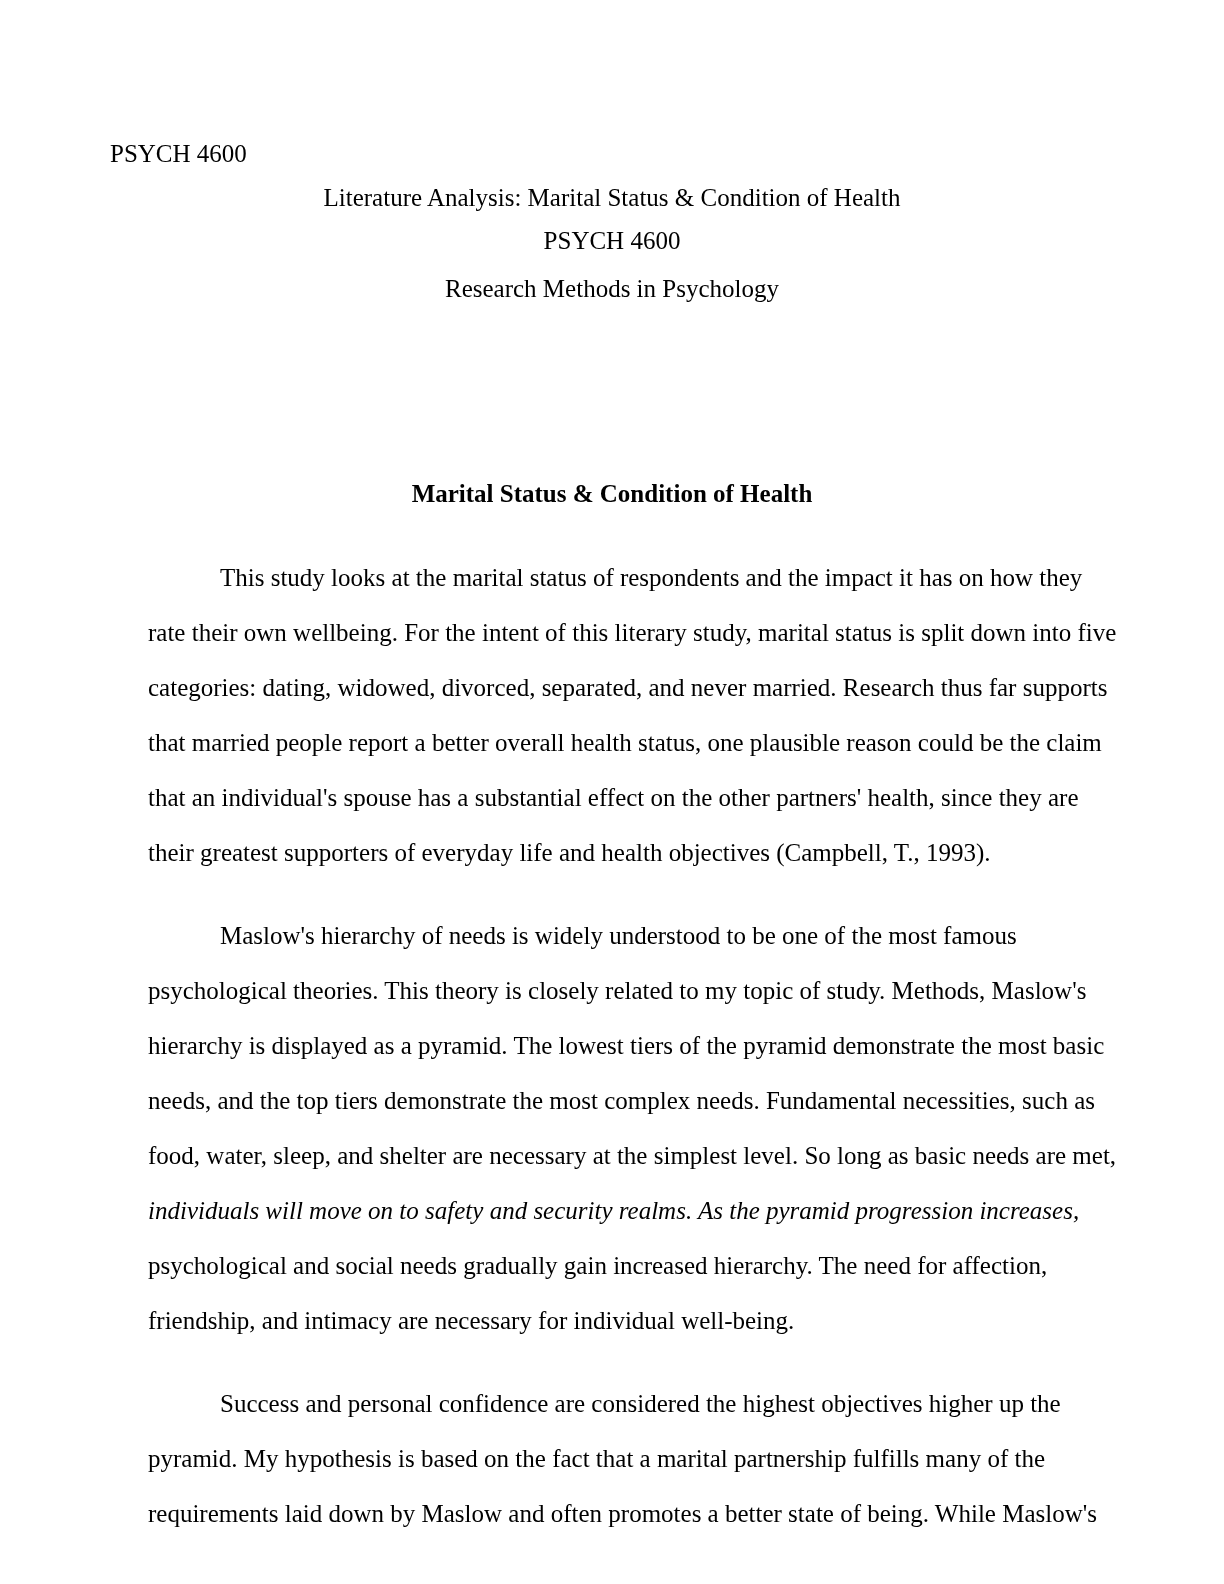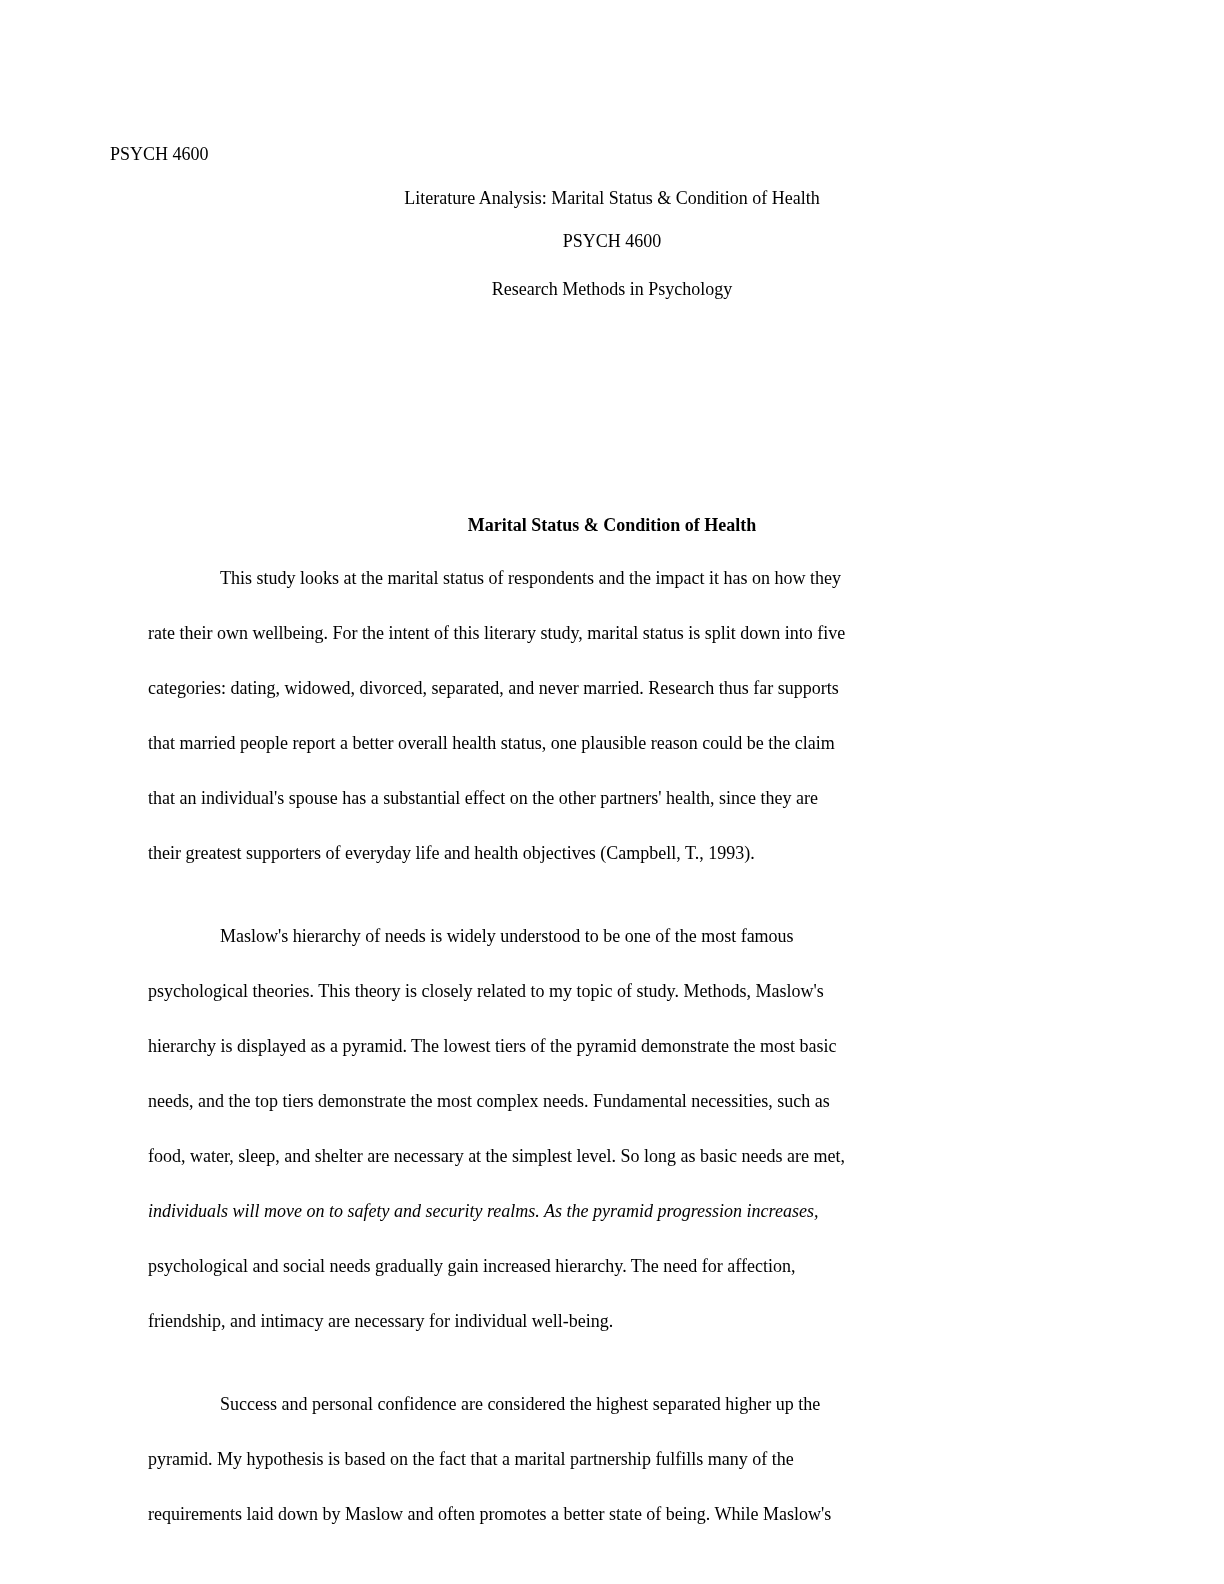--- a/index.html
+++ b/index.html
@@ -1,20 +1,20 @@
 <!DOCTYPE html>
 <html><head>
 <meta charset="utf-8">
 <style>
   html, body { margin: 0; padding: 0; background: #ffffff; }
   body { width: 1224px; height: 1584px; position: relative; overflow: hidden;
          font-family: "Liberation Serif", "DejaVu Serif", serif; color: #000; }
-  .line { position: absolute; white-space: nowrap; font-size: 18px; line-height: 26px; }
+  .line { position: absolute; white-space: nowrap; font-size: 25px; line-height: 26px; }
   .center { left: 0; width: 1224px; text-align: center; }
-  .bold { font-weight: bold; margin-top: 31px; }
+  .bold { font-weight: bold; }
   .body-line { left: 148px; }
   .indent { left: 220px; }
 </style>
 </head>
 <body>
 
 <div>
 
   <div class="line" style="left:110px; top:141px;">PSYCH 4600</div>
 
@@ -40,18 +40,18 @@
     <div class="line body-line" style="top:978px;">psychological theories. This theory is closely related to my topic of study. Methods, Maslow's</div>
     <div class="line body-line" style="top:1033px;">hierarchy is displayed as a pyramid. The lowest tiers of the pyramid demonstrate the most basic</div>
     <div class="line body-line" style="top:1088px;">needs, and the top tiers demonstrate the most complex needs. Fundamental necessities, such as</div>
     <div class="line body-line" style="top:1143px;">food, water, sleep, and shelter are necessary at the simplest level. So long as basic needs are met,</div>
     <div class="line body-line" style="top:1198px;font-style:italic;">individuals will move on to safety and security realms. As the pyramid progression increases,</div>
     <div class="line body-line" style="top:1253px;">psychological and social needs gradually gain increased hierarchy. The need for affection,</div>
     <div class="line body-line" style="top:1308px;text-align:right;">friendship, and intimacy are necessary for individual well-being.</div>
   </div>
 
   <div>
-    <div class="line indent" style="top:1391px;">Success and personal confidence are considered the highest separated higher up the</div>
+    <div class="line indent" style="top:1391px;">Success and personal confidence are considered the highest objectives higher up the</div>
     <div class="line body-line" style="top:1446px;">pyramid. My hypothesis is based on the fact that a marital partnership fulfills many of the</div>
     <div class="line body-line" style="top:1501px;">requirements laid down by Maslow and often promotes a better state of being. While Maslow's</div>
   </div>
 
 </div>
 
 </body></html>

